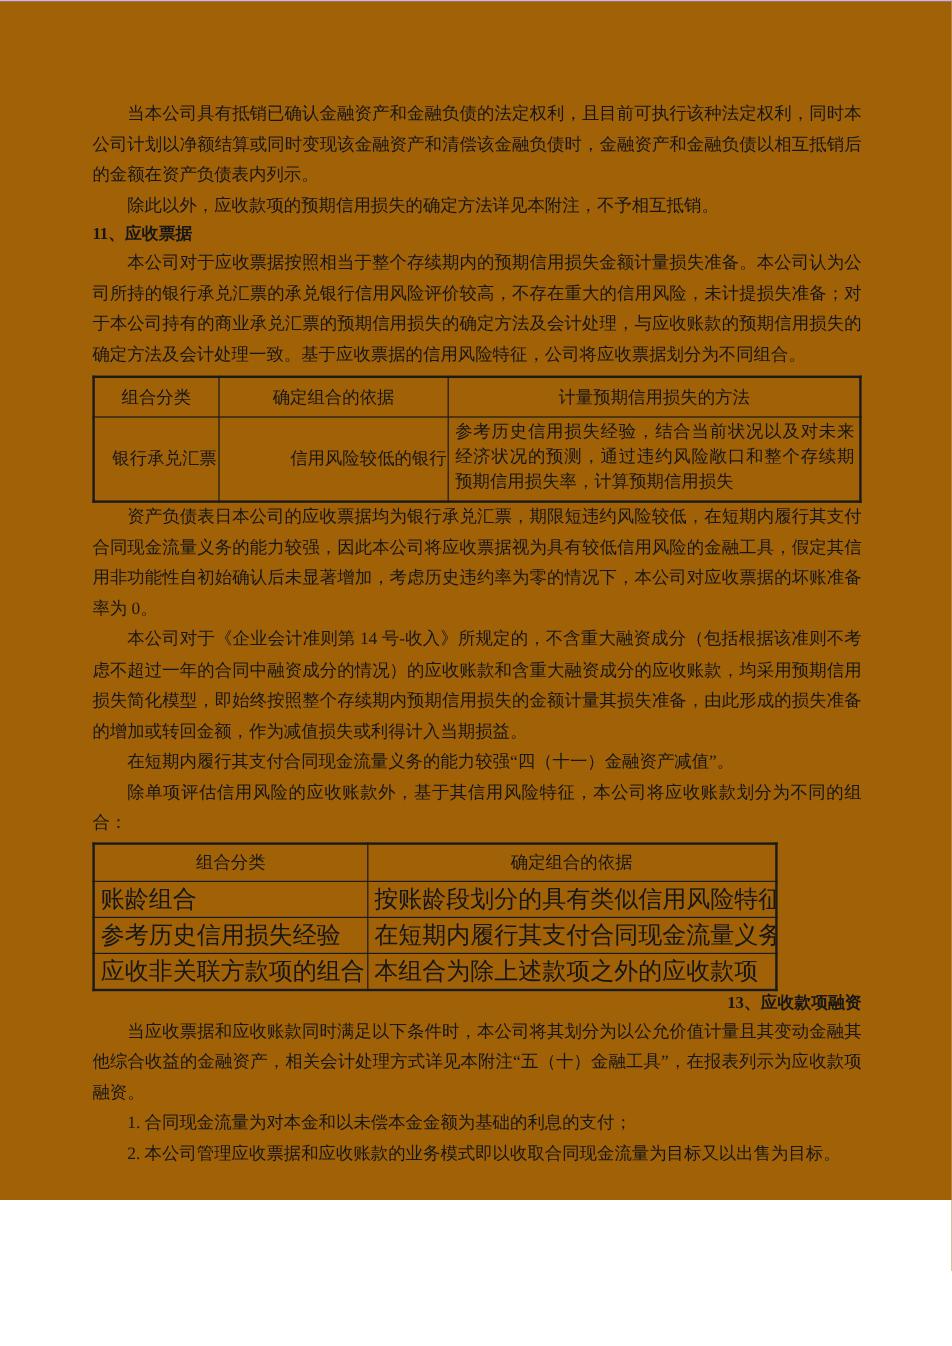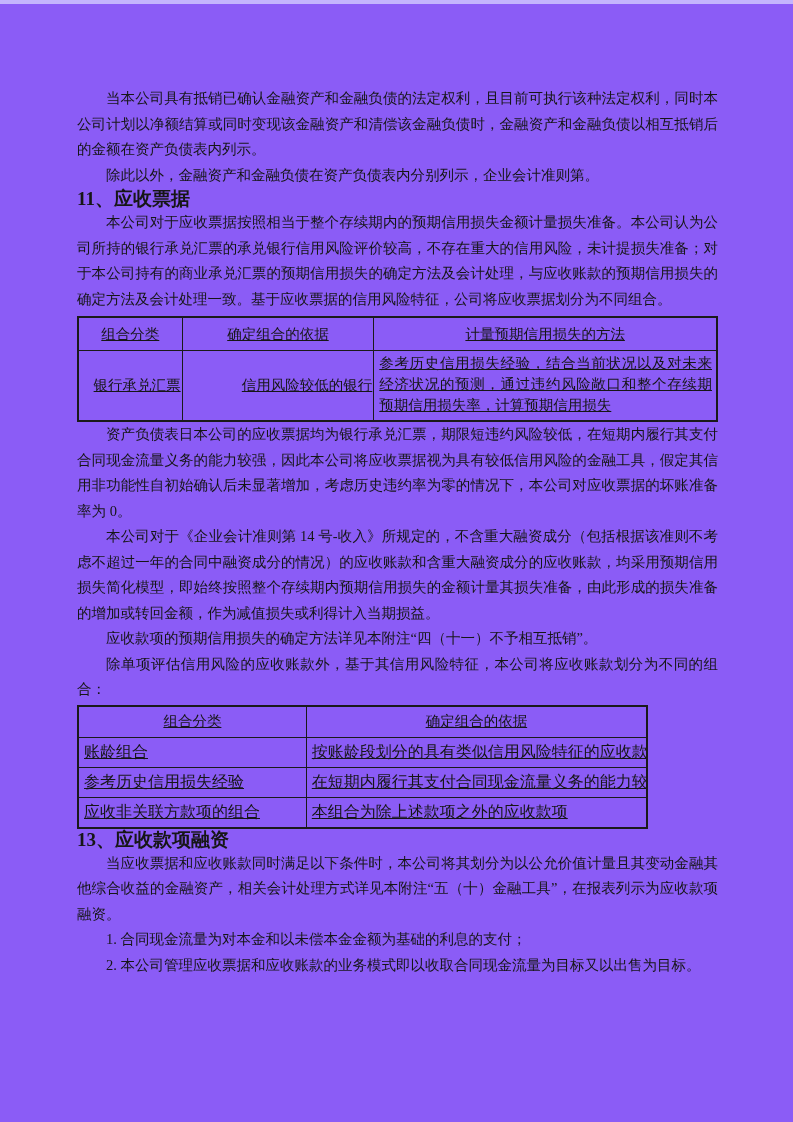--- a/index.html
+++ b/index.html
@@ -4,62 +4,61 @@
 <style>
   html, body { margin: 0; padding: 0; }
   body {
     width: 793px; height: 1122px;
     background: #ffffff;
     font-family: "Liberation Serif", "DejaVu Serif", serif;
     color: #161616;
   }
   .page {
     position: relative;
-    width: 793px; height: 1122px;
-    background: #8b5cf6;
+    width: 793px; height: 1000px;
+    background: #a16207;
     overflow: hidden;
-    border-top: 4px solid #c4b5fd;
+    border-top: 1px solid #c4b5fd;
     box-sizing: border-box;
   }
   .content {
     position: absolute;
     left: 77px; top: 82px;
     width: 641px;
   }
   p.body {
     margin: 0;
     font-size: 14.5px;
     line-height: 25.5px;
     text-align: justify;
     text-indent: 2em;
     word-break: break-all;
   }
   h2.sec {
     margin: 0;
-    font-size: 19px;
+    font-size: 14px;
     line-height: 22px;
     font-weight: bold;
   }
   .mt2  { margin-top: 2px; }
   .mt3  { margin-top: 3px; }
   .mt4  { margin-top: 4px; }
   .mt8  { margin-top: 8px; }
   .mt9  { margin-top: 9px; }
   .mt10 { margin-top: 10px; }
   .mt12 { margin-top: 12px; }
   .mt13 { margin-top: 13px; }
   .mt14 { margin-top: 14px; }
   .mt17 { margin-top: 17px; }
-  .mt36 { margin-top: 36px; }
+  .mt36 { margin-top: 36px; text-align: right; }
 
   table {
     border-collapse: collapse;
     border: 2px solid #1a1a1a;
     color: #161616;
-    text-decoration: underline;
   }
   th, td { border: 1px solid #1a1a1a; }
   table th {
     font-weight: normal;
     text-align: center;
     font-size: 14.5px;
   }
   .t1 { width: 641px; table-layout: fixed; }
   .t1 .w1 { width: 16%; }
   .t1 .w2 { width: 30%; }
@@ -76,36 +75,36 @@
     padding: 2px 4px 4px 5px;
     line-height: 21px;
     word-break: break-all;
   }
   .t2 { width: 571px; table-layout: fixed; }
   .t2 .w1 { width: 40%; }
   .t2 .w2 { width: 60%; }
   .t2 th { height: 28px; }
   .t2 td {
     height: 29px;
-    font-size: 16px;
+    font-size: 20px;
     padding: 0 4px 0 5px;
     vertical-align: middle;
     white-space: nowrap;
     overflow: hidden;
   }
 </style>
 </head>
 <body>
 
 <div class="page">
   <div class="content">
 
     <p class="body">当本公司具有抵销已确认金融资产和金融负债的法定权利，且目前可执行该种法定权利，同时本公司计划以净额结算或同时变现该金融资产和清偿该金融负债时，金融资产和金融负债以相互抵销后的金额在资产负债表内列示。</p>
 
-    <p class="body mt9">除此以外，金融资产和金融负债在资产负债表内分别列示，企业会计准则第。</p>
+    <p class="body mt9">除此以外，应收款项的预期信用损失的确定方法详见本附注，不予相互抵销。</p>
 
     <h2 class="sec mt17">11、应收票据</h2>
 
     <p class="body mt13">本公司对于应收票据按照相当于整个存续期内的预期信用损失金额计量损失准备。本公司认为公司所持的银行承兑汇票的承兑银行信用风险评价较高，不存在重大的信用风险，未计提损失准备；对于本公司持有的商业承兑汇票的预期信用损失的确定方法及会计处理，与应收账款的预期信用损失的确定方法及会计处理一致。基于应收票据的信用风险特征，公司将应收票据划分为不同组合。</p>
 
     <table class="t1 mt4">
       <thead>
         <tr>
           <th class="w1">组合分类</th>
           <th class="w2">确定组合的依据</th>
@@ -119,21 +118,21 @@
           <td class="method">参考历史信用损失经验，结合当前状况以及对未来经济状况的预测，通过违约风险敞口和整个存续期预期信用损失率，计算预期信用损失</td>
         </tr>
       </tbody>
     </table>
 
     <p class="body mt8">资产负债表日本公司的应收票据均为银行承兑汇票，期限短违约风险较低，在短期内履行其支付合同现金流量义务的能力较强，因此本公司将应收票据视为具有较低信用风险的金融工具，假定其信用非功能性自初始确认后未显著增加，考虑历史违约率为零的情况下，本公司对应收票据的坏账准备率为 0。</p>
 
 
     <p class="body mt10">本公司对于《企业会计准则第 14 号-收入》所规定的，不含重大融资成分（包括根据该准则不考虑不超过一年的合同中融资成分的情况）的应收账款和含重大融资成分的应收账款，均采用预期信用损失简化模型，即始终按照整个存续期内预期信用损失的金额计量其损失准备，由此形成的损失准备的增加或转回金额，作为减值损失或利得计入当期损益。</p>
 
-    <p class="body">应收款项的预期信用损失的确定方法详见本附注“四（十一）不予相互抵销”。</p>
+    <p class="body">在短期内履行其支付合同现金流量义务的能力较强“四（十一）金融资产减值”。</p>
 
     <p class="body mt2">除单项评估信用风险的应收账款外，基于其信用风险特征，本公司将应收账款划分为不同的组合：</p>
 
     <table class="t2 mt2">
       <thead>
         <tr>
           <th class="w1">组合分类</th>
           <th class="w2">确定组合的依据</th>
         </tr>
       </thead>

